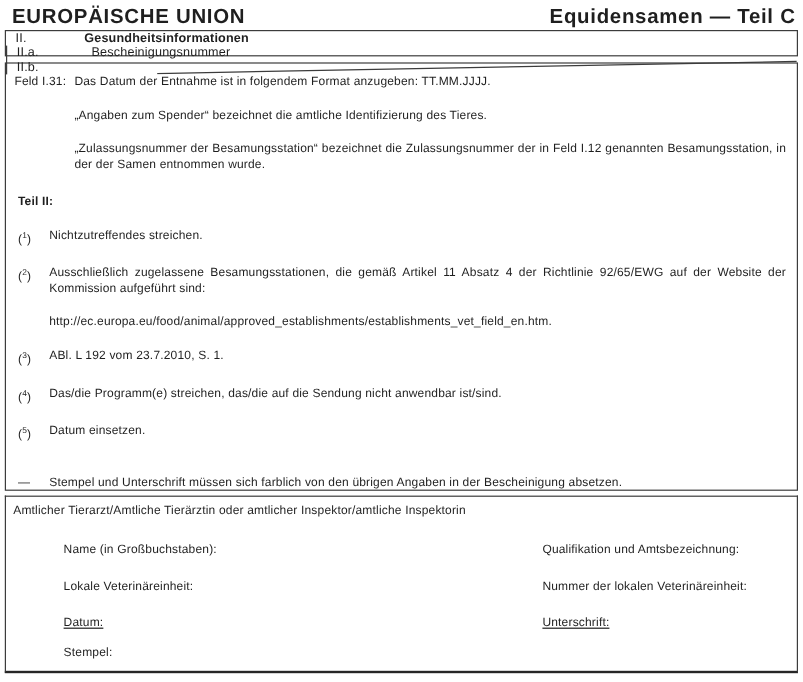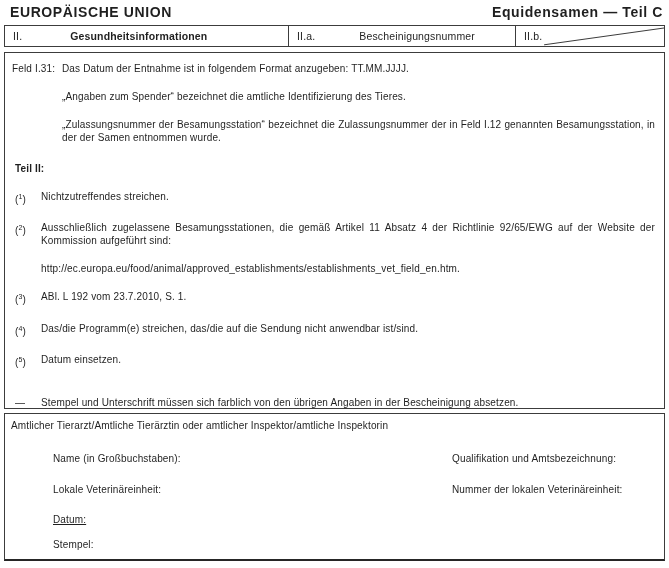--- a/index.html
+++ b/index.html
@@ -10,28 +10,29 @@
     color:#1f1f1f;
     font-family:"Liberation Sans","DejaVu Sans",sans-serif;
     font-size:10px;
     letter-spacing:0.15px;
     overflow:hidden;
   }
   
   .top-header{
     display:flex;justify-content:space-between;align-items:flex-start;
     padding:4px 6px 0 10px;height:14px;
-    font-weight:bold;font-size:14px;letter-spacing:0.6px;
+    font-weight:bold;font-size:17px;letter-spacing:0.6px;
   }
   
   .cert-row{
     margin:7px 4px 0 4px;height:22px;box-sizing:border-box;
     border:1px solid #3c3c3c;
     display:flex;align-items:stretch;
     font-size:10.5px;
+    flex-direction:column;
   }
   .cert-cell{display:flex;align-items:center;box-sizing:border-box;}
   .cert-cell + .cert-cell{border-left:1px solid #3c3c3c;}
   .cert-cell-1{width:283px;}
   .cert-cell-2{width:227px;}
   .cert-cell-3{flex:1;position:relative;}
   .cert-code{padding-left:8px;}
   .cc1-label{margin-left:48px;font-weight:bold;}
   .cc2-label{margin-left:44px;}
   .diag{position:absolute;left:0;top:0;width:100%;height:100%;}
@@ -148,20 +149,21 @@
     <div class="sig-row r1">
       <span>Name (in Großbuchstaben):</span>
       <span>Qualifikation und Amtsbezeichnung:</span>
     </div>
     <div class="sig-row r2">
       <span>Lokale Veterinäreinheit:</span>
       <span>Nummer der lokalen Veterinäreinheit:</span>
     </div>
     <div class="sig-row r3">
       <span>Datum:</span>
+      <span>Unterschrift:</span>
     </div>
     <div class="sig-row">
       <span>Stempel:</span>
       <span></span>
     </div>
   </div>
 
 </div>
 
 </body></html>

